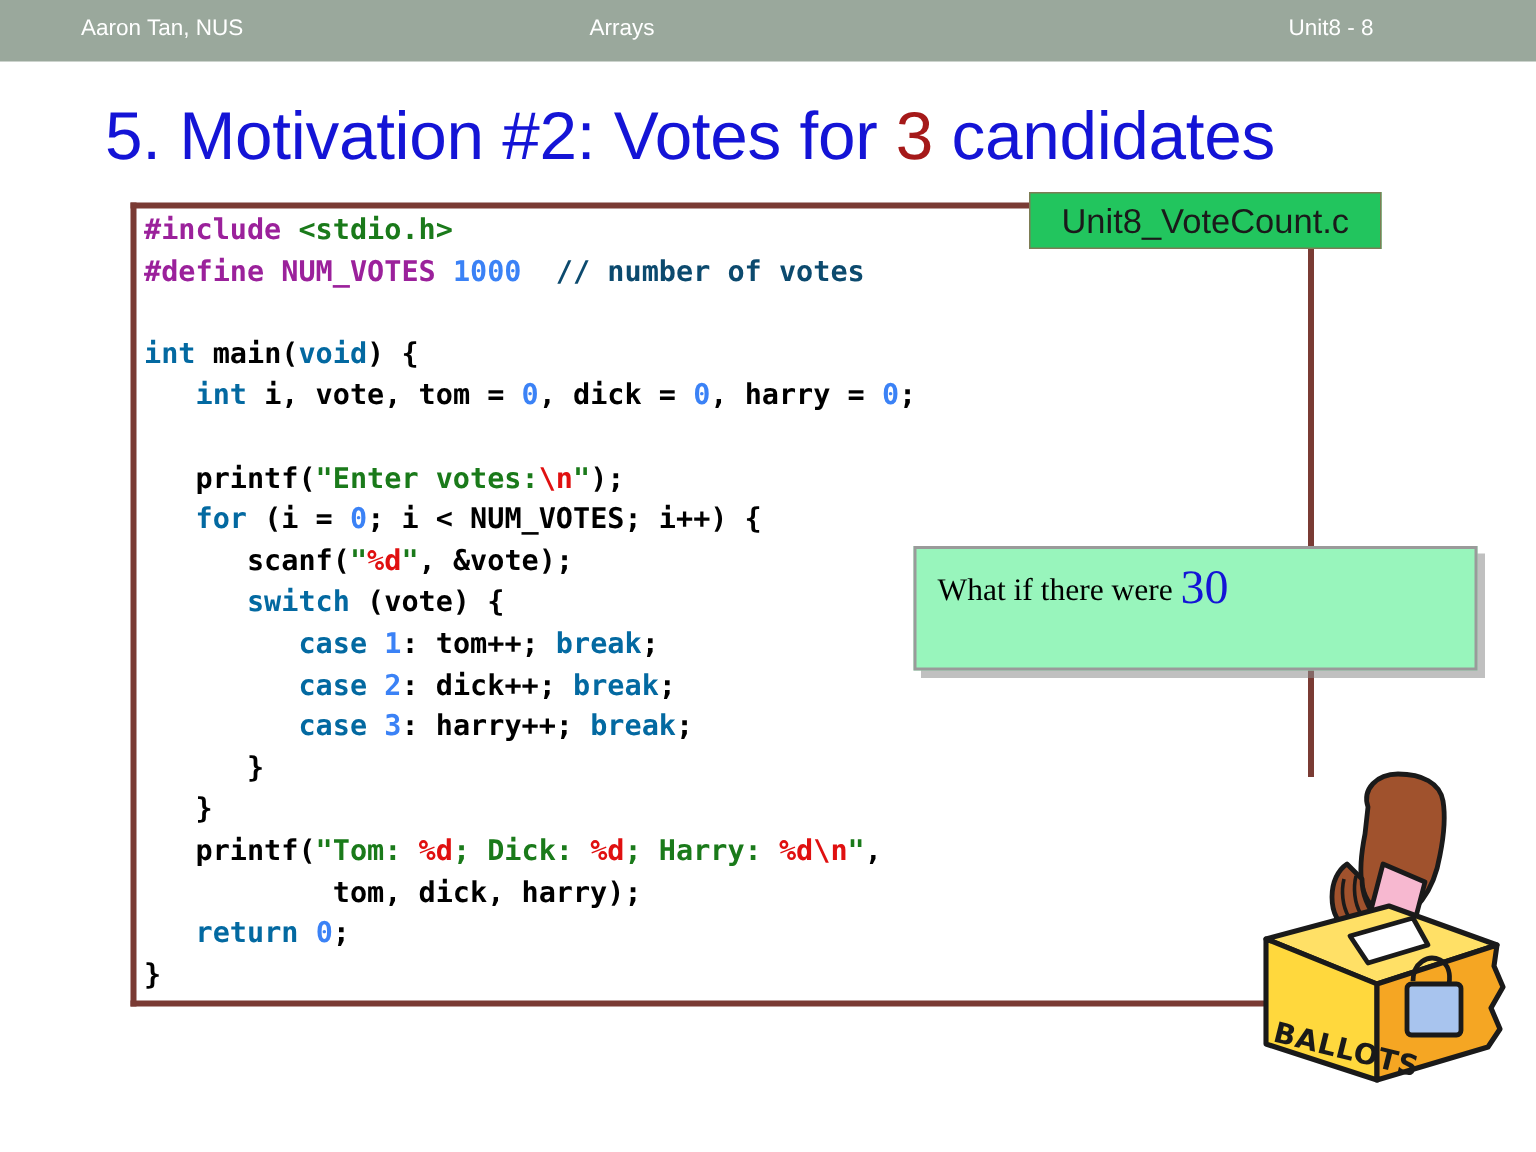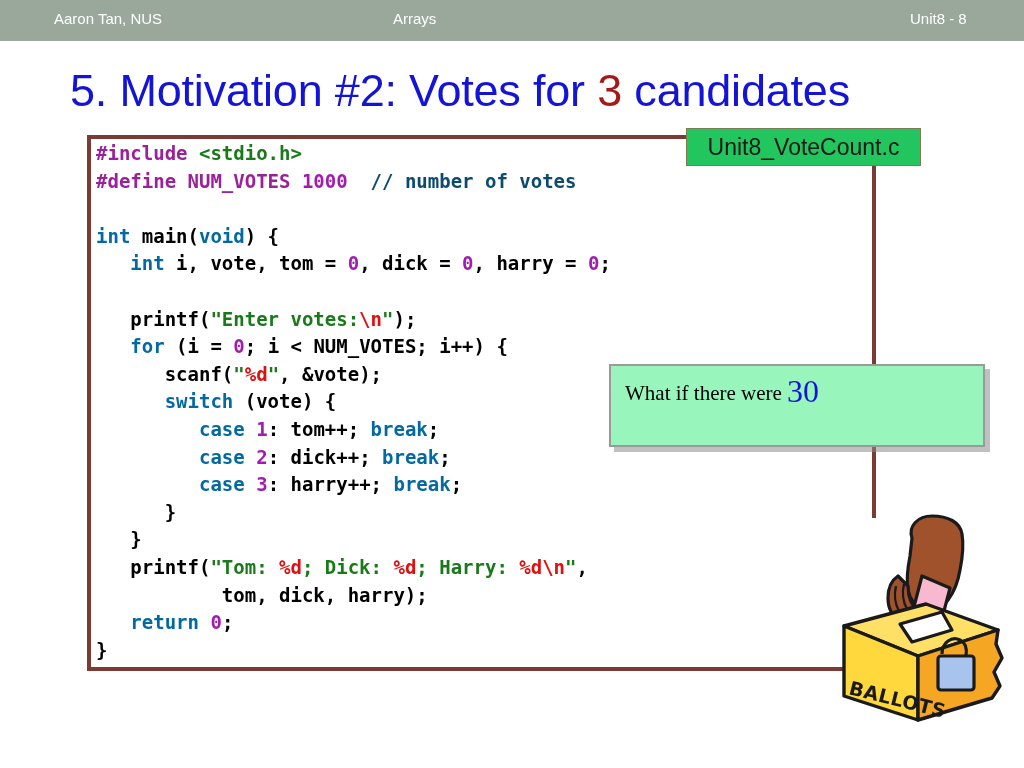--- a/index.html
+++ b/index.html
@@ -26,21 +26,21 @@
   #header-bar .hdr {
     position: absolute;
     top: 10px;
     font-size: 15px;
     color: #ffffff;
     font-family: "Liberation Sans", sans-serif;
     white-space: nowrap;
   }
   #hdr-author { left: 54px; text-align: center; }
   #hdr-topic  { left: 393px; }
-  #hdr-unit   { left: 910px; }
+  #hdr-unit   { left: 859px; }
 
   
   #slide-title {
     position: absolute;
     left: 70px;
     top: 62px;
     font-size: 45px;
     line-height: 58px;
     color: #1414d6;
     font-family: "Liberation Sans", sans-serif;
@@ -98,21 +98,21 @@
     top: 140px;
     font-family: "DejaVu Sans Mono", "Liberation Mono", monospace;
     font-size: 19px;
     font-weight: bold;
     line-height: 27.6px;
     white-space: pre;
     color: #000000;
   }
   .kw      { color: #0369a1; }  
   .pp      { color: #9b219b; }  
-  .num     { color: #a21caf; }  
+  .num     { color: #3b82f6; }  
   .str     { color: #1a7a1a; }  
   .esc     { color: #e01010; }  
   .cmt     { color: #0c4a6e; }
 
   
   #filename-box {
     position: absolute;
     left: 686px;
     top: 128px;
     width: 235px;

